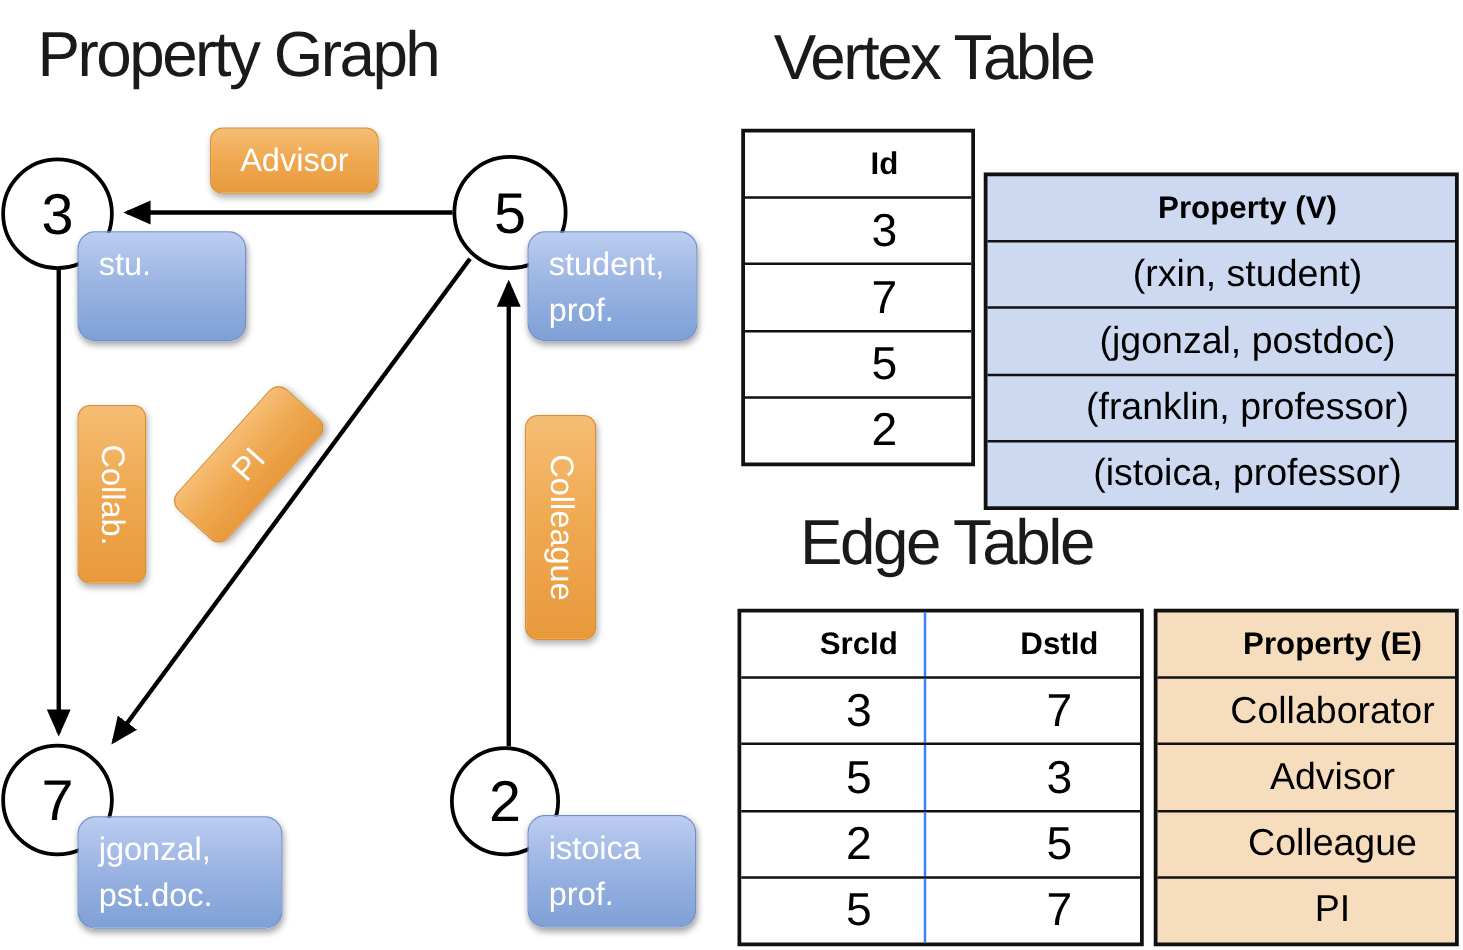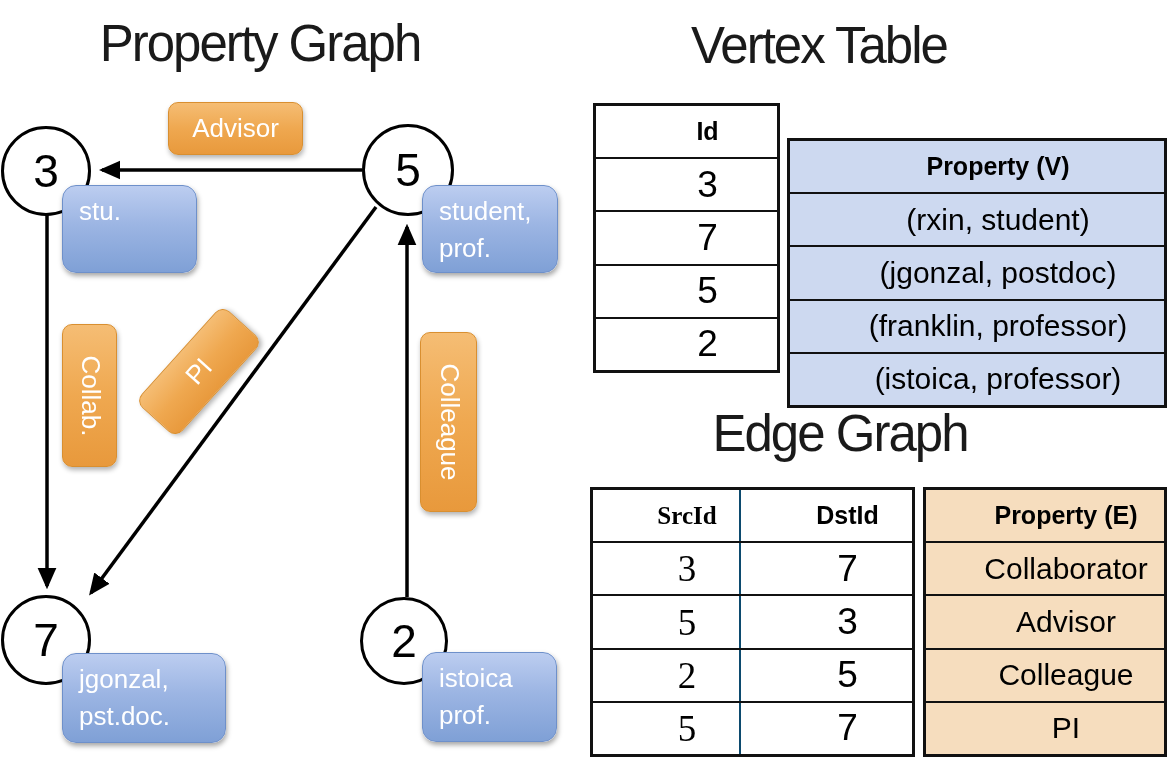--- a/index.html
+++ b/index.html
@@ -8,21 +8,20 @@
     position: relative;
     width: 1170px;
     height: 760px;
     background: #ffffff;
     overflow: hidden;
     font-family: "Liberation Sans", "DejaVu Sans", sans-serif;
     color: #000;
   }
   .title {
     position: absolute;
-    text-align: center;
     font-size: 51px;
     font-weight: 400;
     letter-spacing: -2px;
     color: #1a1a1a;
     white-space: nowrap;
   }
   
   #edge-svg { position: absolute; left: 0; top: 0; }
   .node {
     position: absolute;
@@ -83,32 +82,32 @@
     display: flex;
     align-items: center;
     justify-content: center;
     flex: 1;
     font-size: 30px;
     white-space: nowrap;
     padding-left: 42px;
   }
   .cell.hdr { font-size: 25px; font-weight: bold; }
   .cell.num { font-size: 37px; }
-  .cell.src { flex: 0 0 148px; border-right: 2px solid #0c4a6e; font-family: Liberation Serif, serif; }
+  .cell.src { flex: 0 0 148px; border-right: 2px solid #3b82f6; }
   .fill-v { background: #cdd9f0; margin-top: 35px; }
   .fill-e { background: #f6ddbe; }
 </style>
 </head>
 <body>
 
 <div id="stage">
 
   <div class="title" style="left:30px; top:14px; width:460px;">Property Graph</div>
   <div class="title" style="left:619px; top:16px; width:400px;">Vertex Table</div>
-  <div class="title" style="left:640px; top:404px; width:400px;">Edge Graph</div>
+  <div class="title" style="left:640px; top:404px; width:400px;">Edge Table</div>
 
   <svg id="edge-svg" width="585" height="760">
     <defs>
       <marker id="arr" viewBox="0 0 10 10" refX="8.5" refY="5" markerWidth="6.2" markerHeight="6.2" orient="auto">
         <path d="M0,0.6 L10,5 L0,9.4 z" fill="#000"></path>
       </marker>
     </defs>
     <line x1="362" y1="170" x2="102" y2="170" stroke="#000" stroke-width="3.5" marker-end="url(#arr)"></line>
     <line x1="47" y1="214" x2="47" y2="586" stroke="#000" stroke-width="3.5" marker-end="url(#arr)"></line>
     <line x1="376" y1="207" x2="91" y2="593" stroke="#000" stroke-width="3.5" marker-end="url(#arr)"></line>

